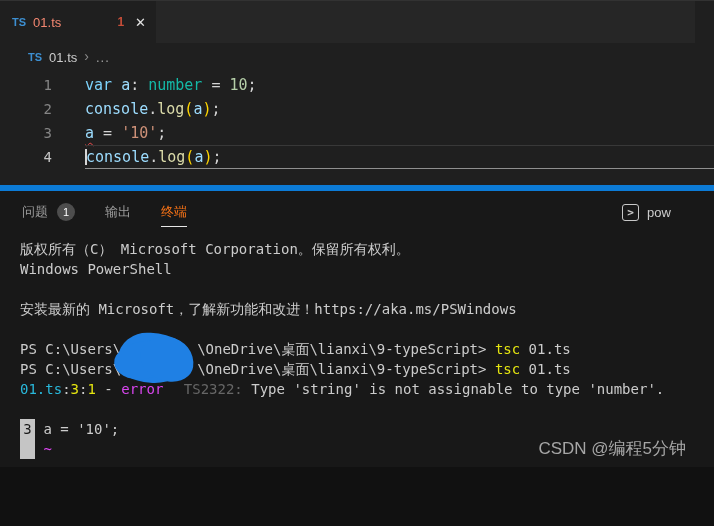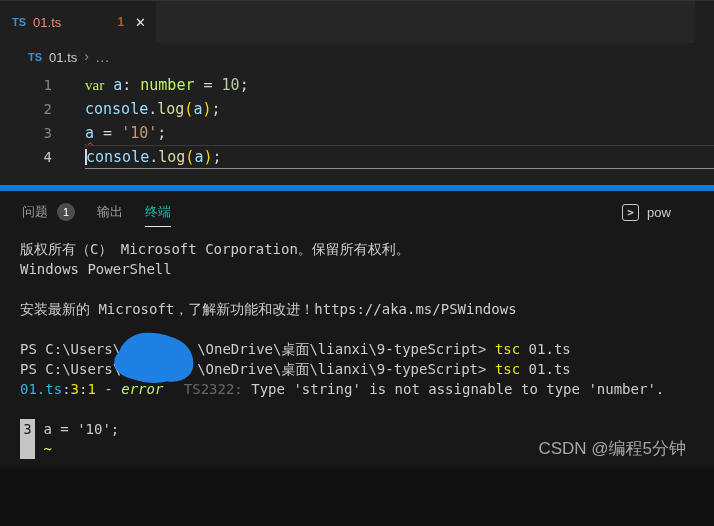--- a/index.html
+++ b/index.html
@@ -23,45 +23,45 @@
   .bc-sep { color:#8a8a8a; font-size:14px; margin-top:-2px; }
   .bc-dots { color:#a0a0a0; font-size:13px; letter-spacing:1px; }
   
   .editor { padding-top:2px; font-family:"DejaVu Sans Mono", monospace; font-size:15px; }
   .code-line { display:flex; height:24px; line-height:24px; white-space:pre; }
   .gutter { width:52px; text-align:right; color:#858585; font-size:14px; flex:none; }
   .code { margin-left:33px; flex:1; color:#d4d4d4; }
   .code-line.cur .gutter { color:#c6c6c6; }
   .code-line.cur .code { border-top:1px solid #383838; border-bottom:1px solid #8f8f8f; line-height:22px; }
   .cursor { display:inline-block; width:2px; height:16px; background:#d7d7d7; vertical-align:-3px; margin-right:-1px; }
-  .tk-kw { color:#bef264;font-family:Liberation Serif, serif; } .tk-ident { color:#9cdcfe; } .tk-type { color:#bef264; }
+  .tk-kw { color:#7dd3fc; } .tk-ident { color:#9cdcfe; } .tk-type { color:#14b8a6; }
   .tk-numlit { color:#b5cea8; } .tk-strlit { color:#ce9178; } .tk-fn { color:#dcdcaa; }
   .tk-paren { color:#ffd700; } .tk-punc { color:#d4d4d4; }
   .tk-squiggle { text-decoration:underline; text-decoration-style:wavy; text-decoration-color:#f14c4c;
                  text-decoration-thickness:1px; text-underline-offset:4px; text-decoration-skip-ink:none; }
   
   .sash { height:6px; background:#0c7bd6; cursor:ns-resize; margin-top:16px; }
   
   .panel { background:#181818; height:477px; }
-  .panel-header { height:42px; display:flex; align-items:center; padding-left:22px; gap:22px; position:relative; }
+  .panel-header { height:42px; display:flex; align-items:center; padding-left:22px; gap:30px; position:relative; }
   .ptab { height:100%; display:flex; align-items:center; font-size:13px; color:#9d9d9d; cursor:pointer; position:relative; }
   .ptab .pbadge { margin-left:9px; width:18px; height:18px; border-radius:50%; background:#4d4d4d; color:#ffffff;
                   font-size:11px; line-height:18px; text-align:center; }
-  .ptab.active { color:#14b8a6; }
+  .ptab.active { color:#f97316; }
   .ptab.active::after { content:""; position:absolute; left:0; right:0; bottom:6px; height:1px; background:#e7e7e7; }
   .panel-right { position:absolute; right:0; top:0; height:100%; width:92px; display:flex; align-items:center; gap:8px; overflow:hidden; cursor:pointer; }
   .term-icon { flex:none; width:17px; height:17px; border:1px solid #c8c8c8; border-radius:3px; color:#c8c8c8;
                font-family:"DejaVu Sans Mono", monospace; font-size:11px; font-weight:bold;
                display:flex; align-items:center; justify-content:center; }
   .term-name { color:#cccccc; font-size:13px; white-space:nowrap; }
   
   .terminal { position:relative; padding:6px 0 0 20px; font-family:"DejaVu Sans Mono", monospace;
               font-size:14px; color:#cccccc; cursor:text; }
   .t-line { height:20px; line-height:20px; white-space:pre; }
-  .ts-y { color:#e5e510; } .ts-c { color:#29b8db; } .ts-r { color:#bef264;font-style:italic; } .ts-g { color:#666666;margin-left:12px; }
+  .ts-y { color:#e5e510; } .ts-c { color:#29b8db; } .ts-r { color:#d946ef; } .ts-g { color:#666666;margin-left:12px; }
   .ts-inv { display:inline-block; min-width:15px; height:20px; background:#c5c5c5; color:#1a1a1a; text-align:center; }
   .ts-gap { display:inline-block; width:76px; }
   
   .blob { position:absolute; left:114px; top:100px; width:82px; height:52px; pointer-events:none; }
   .blob i { position:absolute; background:#1f80e4; display:block; }
   .blob i:nth-child(1) { left:4px; top:0; width:72px; height:50px; border-radius:42% 58% 52% 48% / 55% 45% 58% 42%; transform:rotate(3deg); }
   .blob i:nth-child(2) { left:0; top:8px; width:60px; height:38px; border-radius:60% 40% 55% 45% / 50% 55% 45% 50%; transform:rotate(-6deg); }
   .blob i:nth-child(3) { left:26px; top:4px; width:54px; height:44px; border-radius:50% 50% 42% 58% / 45% 60% 40% 55%; transform:rotate(8deg); }
   
   .watermark { position:absolute; right:28px; bottom:7px; color:#a6a6a6; font-size:17px; }

